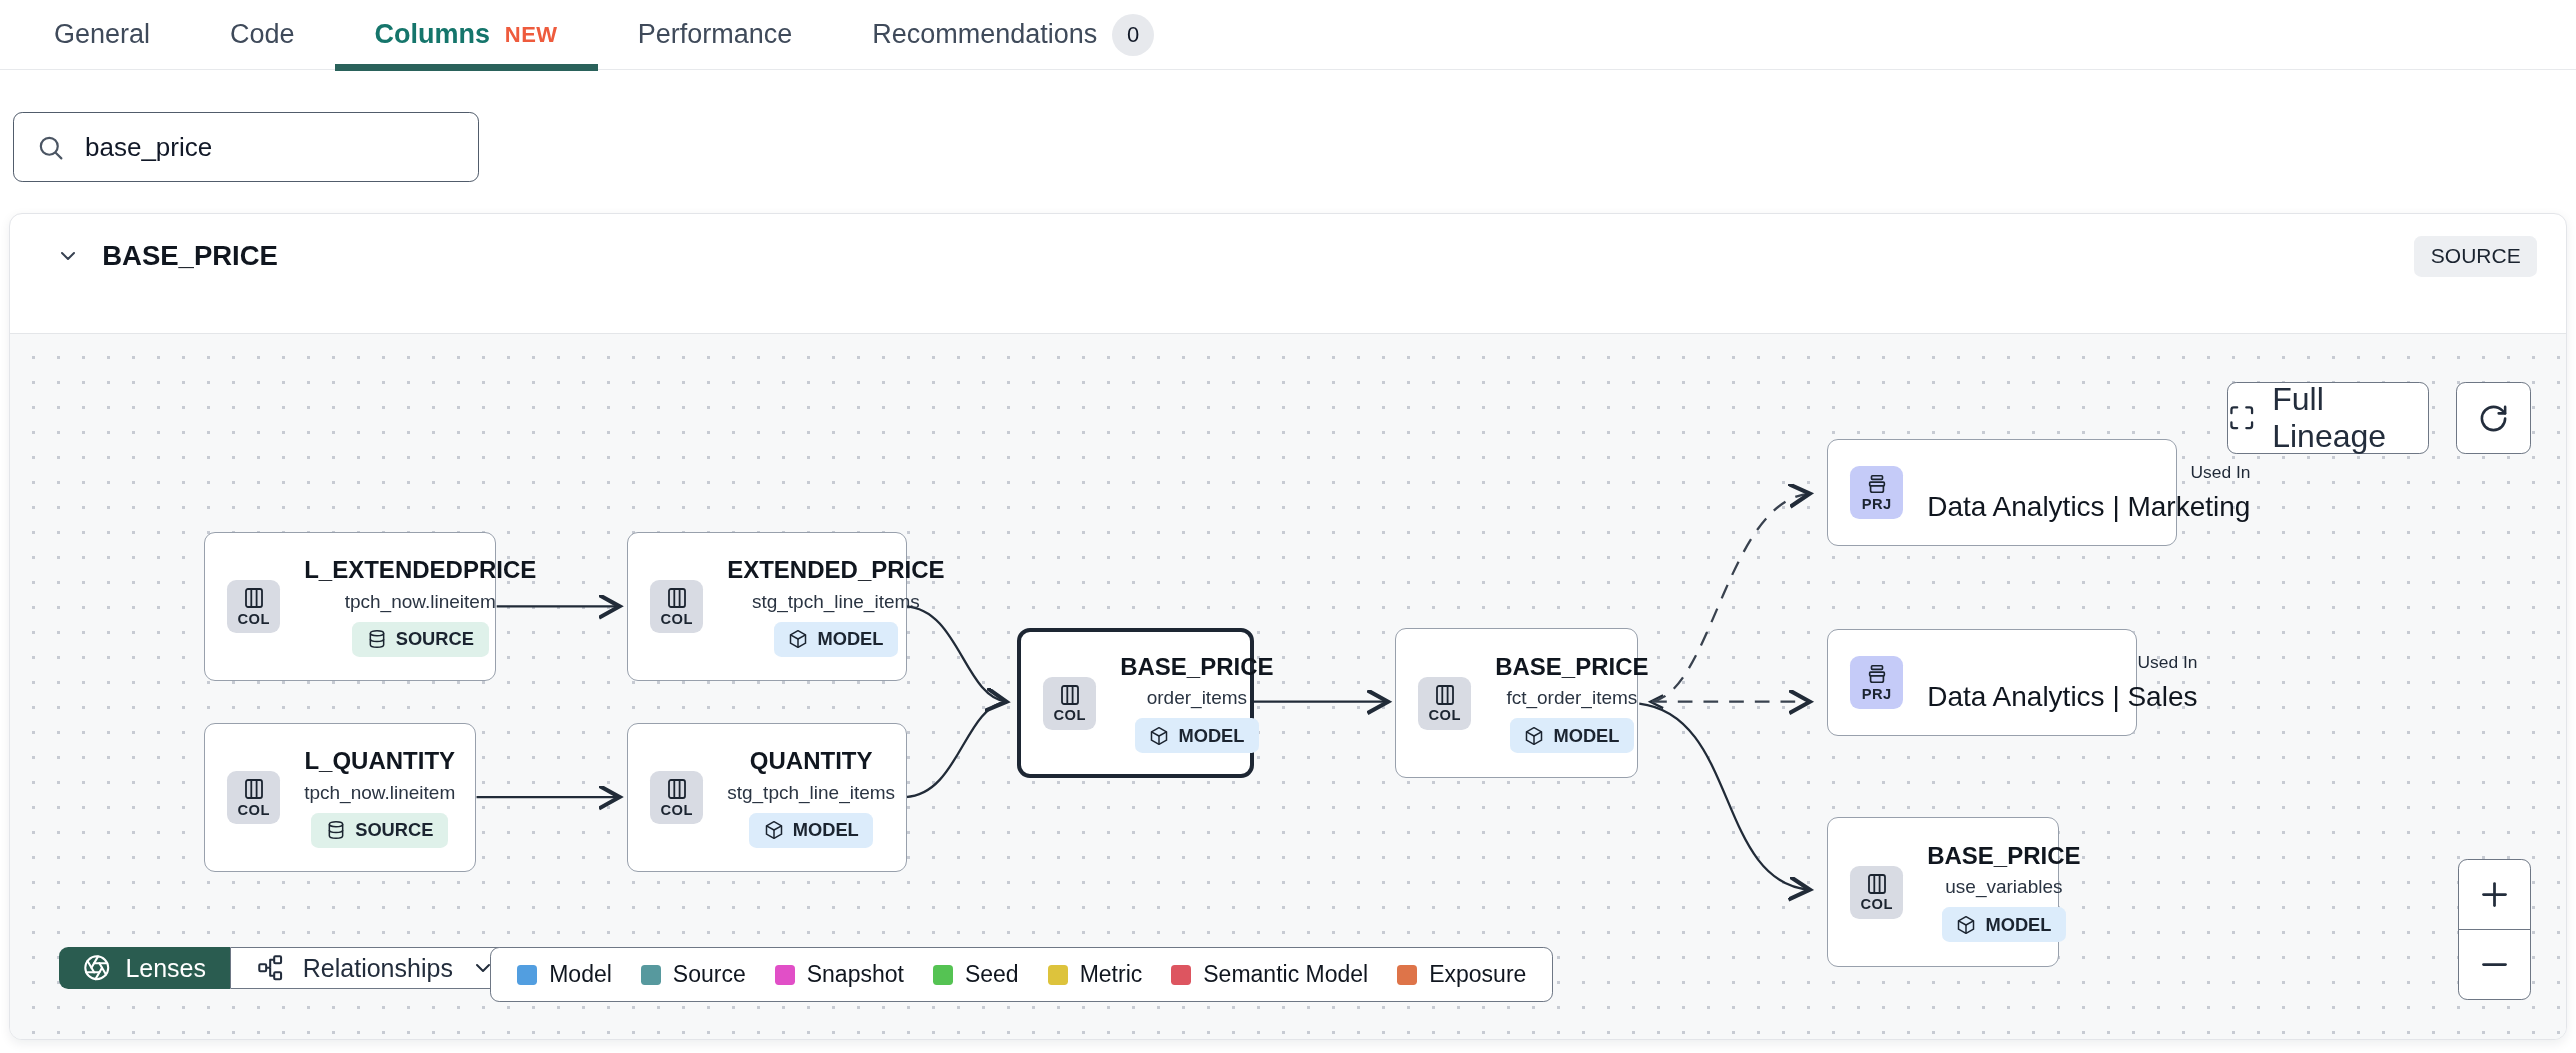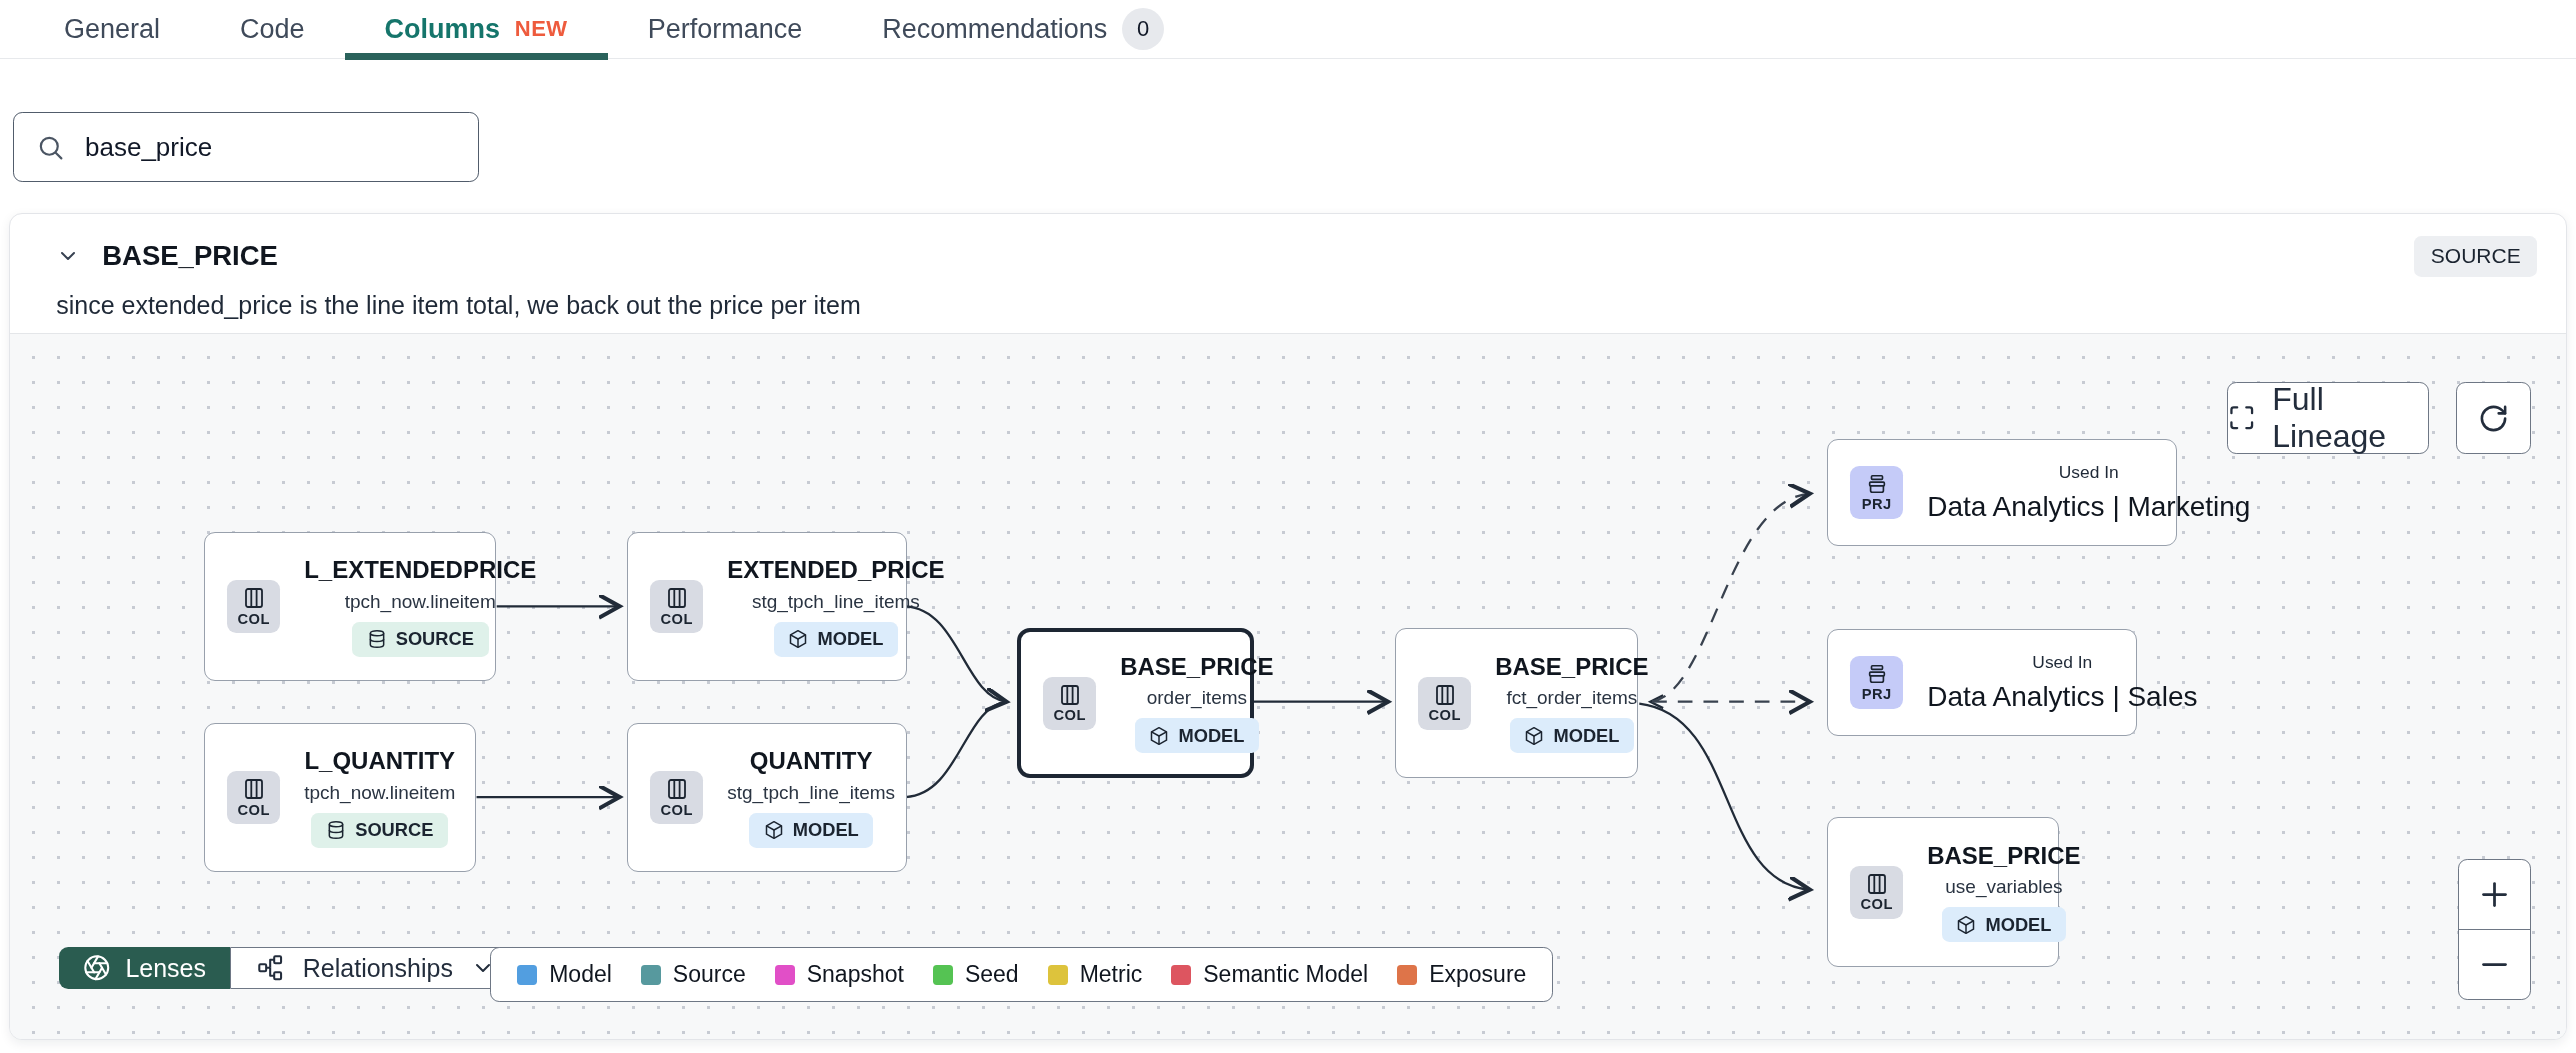--- a/index.html
+++ b/index.html
@@ -2,22 +2,22 @@
 <html style="font-size:14.7px"><head>
 <meta charset="utf-8">
 <style>
   * { box-sizing: border-box; margin: 0; padding: 0; }
   body {
     width: 2576px; height: 1053px; position: relative; overflow: hidden;
     background: #ffffff; font-family: "Liberation Sans", sans-serif; color: #1f2937;
   }
   
   .tabbar {
-    position: absolute; top: 0; left: 0; right: 0; height: 59px;
-    display: flex; align-items: stretch; padding-left: 24px;
+    position: absolute; top: 0; left: 0; right: 0; height: 70px;
+    display: flex; align-items: stretch; padding-left: 14px;
     background: #fff; border-bottom: 1.8px solid #e7e9ec;
   }
   .tab {
     display: flex; align-items: center; gap: 14.7px; padding: 0 40px;
     font-size: 27px; font-weight: 500; color: #3f4a5a; position: relative; cursor: pointer;
   }
   .tab.active { color: #15756b; font-weight: 700; }
   .tab.active::after {
     content: ""; position: absolute; left: 0; right: 0; bottom: -1.8px; height: 6.4px;
     background: #2a625b;
@@ -75,21 +75,21 @@
   .chip .chip-label { font-size: 14.7px; font-weight: 700; color: #1b2430; letter-spacing: 0.5px; }
   .node-text { display: flex; flex-direction: column; align-items: center; gap: 6.4px; flex: 1; }
   .node-title { font-size: 24px; font-weight: 600; color: #10161f; white-space: nowrap; }
   .node-sub { font-size: 19px; color: #2a3442; white-space: nowrap; }
   .nbadge {
     display: inline-flex; align-items: center; gap: 9.2px; border-radius: 7.3px;
     padding: 6.4px 14.7px; font-size: 18.3px; font-weight: 600; color: #1b2430; margin-top: 2.8px;
   }
   .nbadge.model { background: #dcecfb; }
   .nbadge.source { background: #dff1ea; }
-  .node-text-left { display: flex; flex-direction: column; align-items: center; gap: 8px; }
+  .node-text-left { display: flex; flex-direction: column; align-items: flex-end; gap: 8px; }
   .ui-label { font-size: 17.4px; color: #1f2937; }
   .ui-name { font-size: 28px; font-weight: 500; color: #10161f; white-space: nowrap; }
   
   .ctl {
     position: absolute; background: #fff; border: 1.8px solid #6e7785; border-radius: 9.2px;
     display: flex; align-items: center; justify-content: center; gap: 16.5px;
     font-size: 32px; font-weight: 500; color: #232d3c; cursor: pointer;
   }
   .full-lineage { left: 2217px; top: 48px; width: 202px; height: 72px; }
   .refresh-btn { left: 2446px; top: 48px; width: 75px; height: 72px; }
@@ -153,21 +153,20 @@
 
 <div class="card">
   <div class="card-header">
     <div class="title-row">
       <svg class="icon" width="24" height="24" viewBox="0 0 24 24" fill="none" stroke="#374151" stroke-width="2" stroke-linecap="round" stroke-linejoin="round">
         <polyline points="6,9 12,15 18,9"></polyline>
       </svg>
       <span class="col-title">BASE_PRICE</span>
       <span class="type-badge">SOURCE</span>
     </div>
-    <div class="col-desc">since extended_price is the line item total, we back out the price per item</div>
   </div>
 
   <div class="canvas">
 
     <svg class="edges" width="2558" height="707" viewBox="0 0 2788 771">
       <defs>
         <marker id="arrow" viewBox="0 0 12 12" refX="9" refY="5" markerWidth="12" markerHeight="12" orient="auto">
           <path d="M0 0 L9 5 L0 10" fill="none" stroke="#212b38" stroke-width="1.8"></path>
         </marker>
       </defs>

